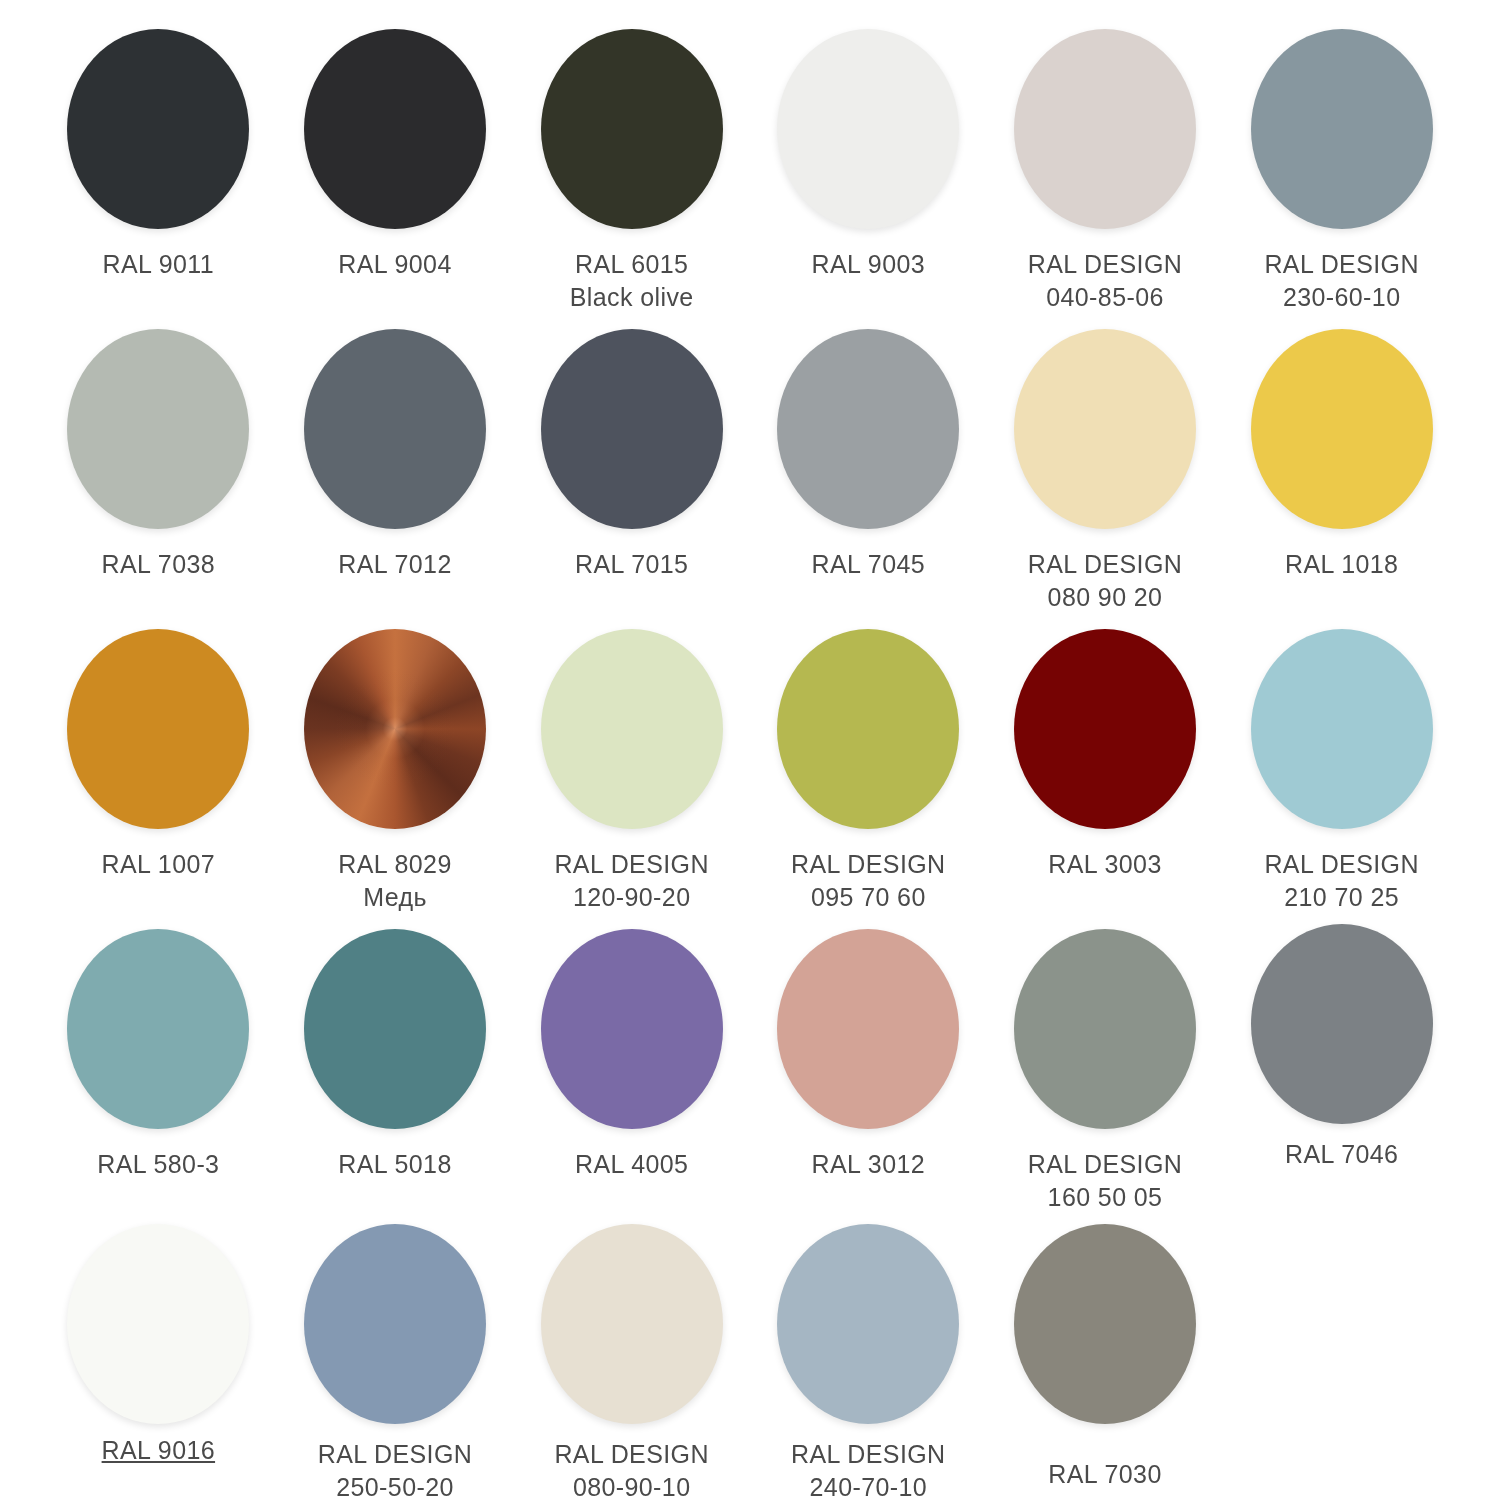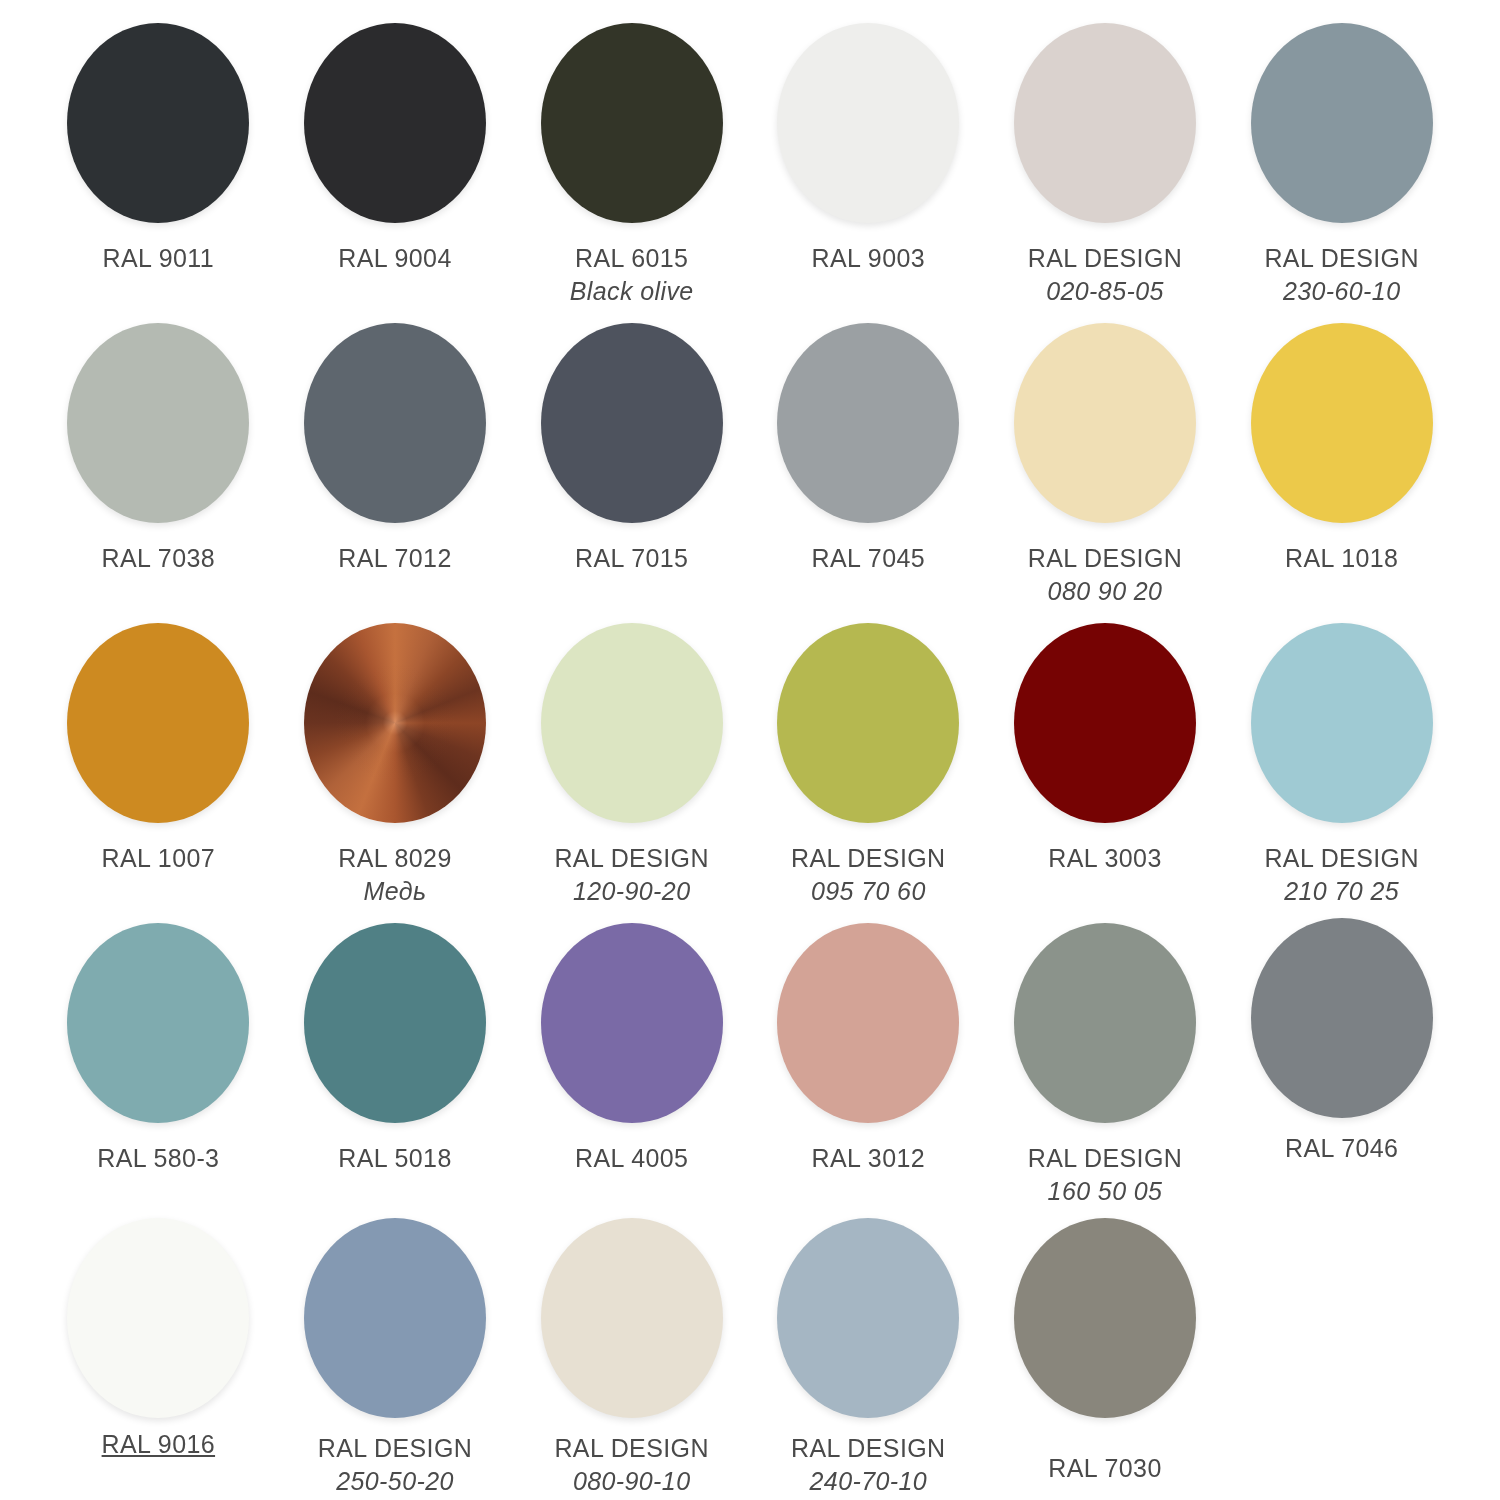--- a/index.html
+++ b/index.html
@@ -13,21 +13,21 @@
     font-family: "Liberation Sans", sans-serif;
     overflow: hidden;
   }
 
   #palette-sheet {
     width: 1500px;
     height: 1500px;
     background: #ffffff;
     position: relative;
     box-sizing: border-box;
-    padding: 18px 40px 0 40px;
+    padding: 24px 40px 0 40px;
   }
 
   .swatch-grid {
     display: grid;
     grid-template-columns: repeat(6, 1fr);
     grid-template-rows: repeat(5, 300px);
     column-gap: 0px;
     row-gap: 0px;
     width: 1420px;
   }
@@ -101,21 +101,20 @@
     font-weight: 400;
   }
 
   .swatch-labels .label-line {
     display: block;
     white-space: nowrap;
   }
 
   .swatch-labels .label-line.secondary {
     display: block;
-    font-style: italic;
   }
 
   
   .nudge-up-1 .swatch-labels { margin-top: 10px; text-decoration: underline; }
   .nudge-down-1 .swatch-labels { }
   .nudge-down-2 .swatch-labels { margin-top: 34px; }
   .row5 .swatch-disc-wrap { height: 200px; }
 </style>
 </head>
 <body>
@@ -154,21 +153,21 @@
         <div class="swatch-labels">
           <span class="label-line">RAL 9003</span>
         </div>
       </div>
       <div class="swatch-cell row1">
         <div class="swatch-disc-wrap">
           <div class="swatch-disc" style="background: rgb(218, 210, 206);"></div>
         </div>
         <div class="swatch-labels">
           <span class="label-line">RAL DESIGN</span>
-          <span class="label-line secondary">020-85-05</span>
+          <span class="label-line secondary">040-85-06</span>
         </div>
       </div>
       <div class="swatch-cell row1">
         <div class="swatch-disc-wrap">
           <div class="swatch-disc" style="background: rgb(135, 151, 159);"></div>
         </div>
         <div class="swatch-labels">
           <span class="label-line">RAL DESIGN</span>
           <span class="label-line secondary">230-60-10</span>
         </div>

